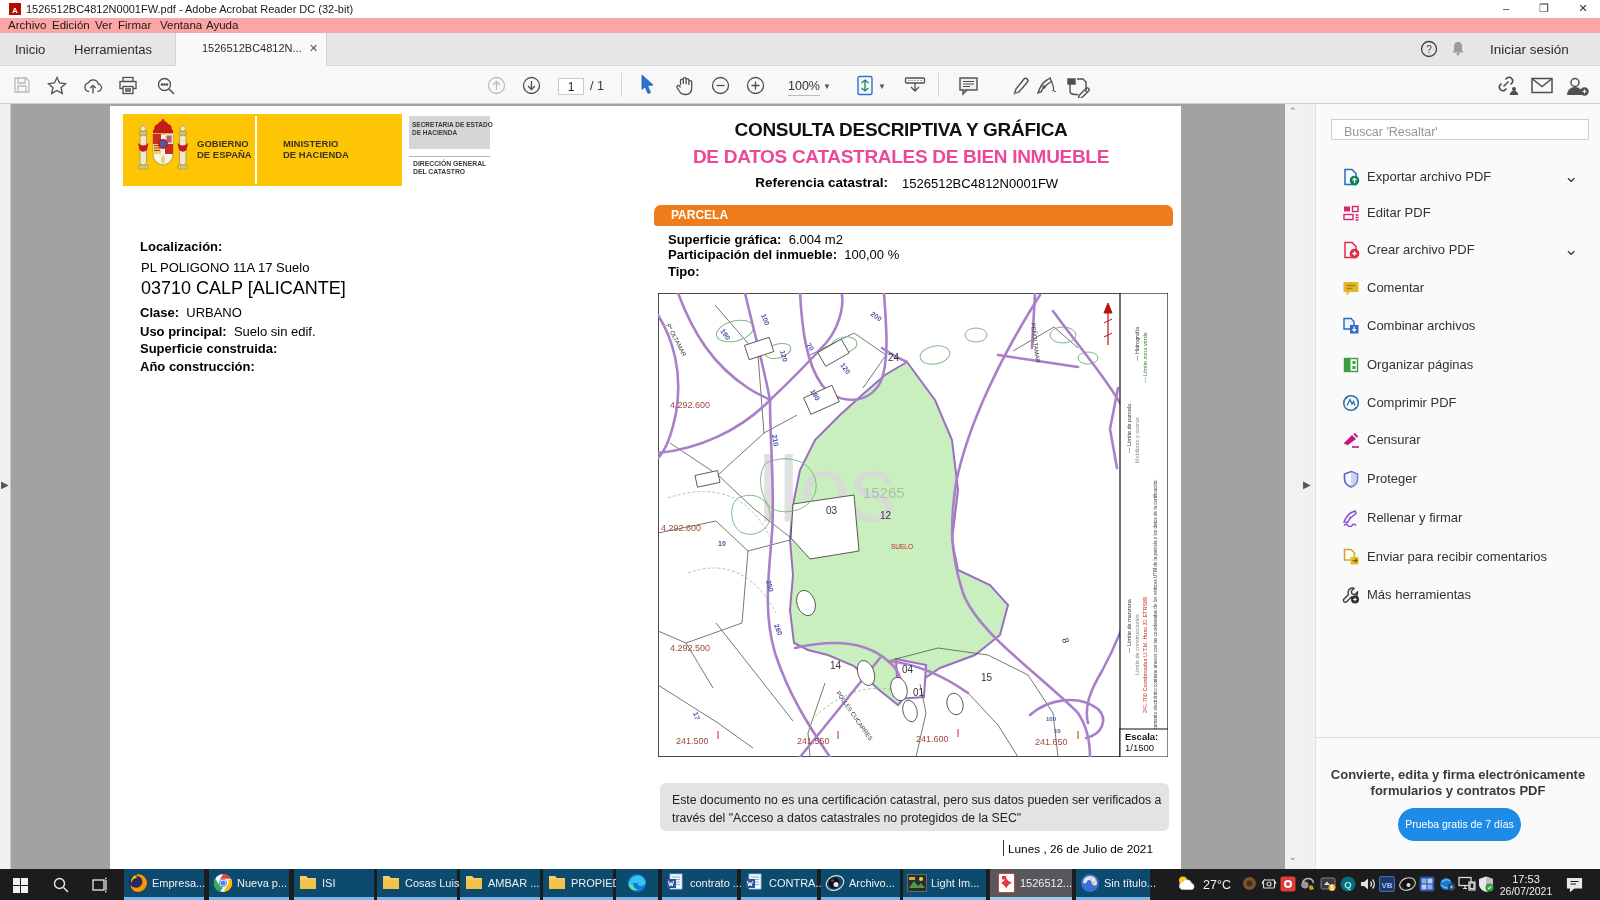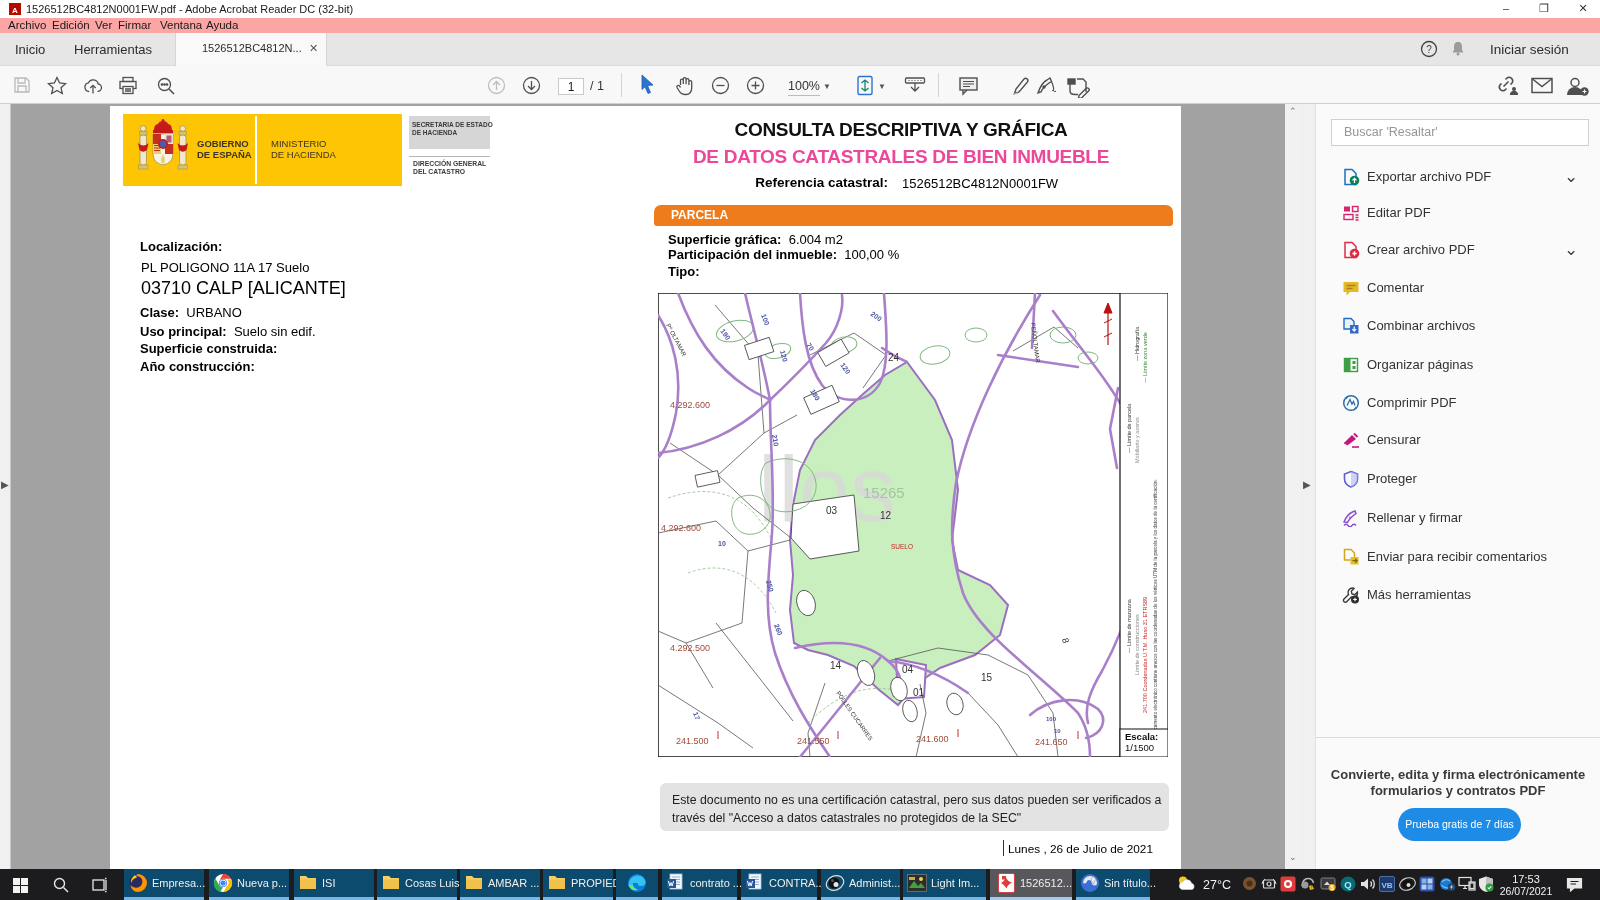--- a/index.html
+++ b/index.html
@@ -23,21 +23,21 @@
   .tico { position:absolute; top:10px; }
   .vsep { position:absolute; top:7px; width:1px; height:24px; background:#d4d4d4; }
   
   #leftstrip { left:0; top:104px; width:11px; height:765px; background:#f0f0f0; border-right:1px solid #c9c9c9; }
   #docarea { left:11px; top:104px; width:1274px; height:765px; background:#a2a2a2; }
   #page { position:absolute; left:99px; top:2px; width:1071px; height:763px; background:#ffffff; }
   #scrollv { left:1285px; top:104px; width:16px; height:765px; background:#f1f1f1; }
   #rightstrip { left:1301px; top:104px; width:14px; height:765px; background:#f0f0f0; }
   
   #sidebar { left:1315px; top:104px; width:285px; height:765px; background:#fafafa; border-left:1px solid #e2e2e2; }
-  #searchbox { position:absolute; left:15px; top:15px; width:258px; height:27px; background:#fff; border:1px solid #cfcfcf; font-size:12.5px; color:#969696; line-height:25px; padding-left:12px; }
+  #searchbox { position:absolute; left:15px; top:15px; width:258px; height:21px; background:#fff; border:1px solid #cfcfcf; font-size:12.5px; color:#969696; line-height:25px; padding-left:12px; }
   .tool { position:absolute; left:0; width:285px; height:38px; }
   .tool .lab { position:absolute; left:51px; top:11px; font-size:13px; color:#323232; }
   .tool svg { position:absolute; left:26px; top:10px; }
   .tool .chev { position:absolute; left:248px; top:8px; font-size:17px; color:#444; }
   #promo { position:absolute; left:0px; top:633px; width:284px; height:132px; border-top:1px solid #dcdcdc; background:#fafafa; }
   #promo .l1 { position:absolute; width:100%; text-align:center; top:29px; font-size:13px; font-weight:bold; color:#3a3a3a; }
   #promo .l2 { position:absolute; width:100%; text-align:center; top:45px; font-size:13px; font-weight:bold; color:#3a3a3a; }
   #promo .btn { position:absolute; left:82px; top:70px; width:123px; height:33px; background:#1e8ce6; border-radius:17px; color:#fff; font-size:10.5px; text-align:center; line-height:33px; }
   
   #taskbar { left:0; top:869px; width:1600px; height:31px; background:#1c1c1e; }
@@ -222,21 +222,21 @@
           </g>
           <g>
             <rect x="44.5" y="18" width="6.5" height="30" rx="2.5" fill="#f0e8ce" stroke="#a8924a" stroke-width="0.8"></rect>
             <rect x="43" y="48" width="9.5" height="4" fill="#d8c468" stroke="#a8924a" stroke-width="0.6"></rect>
             <rect x="44" y="14.5" width="7.5" height="3.5" fill="#d8c468" stroke="#a8924a" stroke-width="0.6"></rect>
             <circle cx="47.8" cy="11.5" r="2.8" fill="#f0e8ce" stroke="#a8924a" stroke-width="0.8"></circle>
             <path d="M53 26 q-5.5 5 -10.5 0 l1.5 7 q4 3.5 7.5 0 Z" fill="#c41a1a"></path>
           </g>
         </svg>
         <div class="abs" style="left:74px;top:25px;font-size:9.5px;font-weight:bold;color:#3c3427;line-height:10.5px">GOBIERNO<br>DE ESPAÑA</div>
-        <div class="abs" style="left:148px;top:25px;font-size:9.5px;font-weight:normal;color:#3c3427;line-height:10.5px">MINISTERIO<br>DE HACIENDA</div>
+        <div class="abs" style="left:160px;top:25px;font-size:9.5px;font-weight:bold;color:#3c3427;line-height:10.5px">MINISTERIO<br>DE HACIENDA</div>
       </div>
       <div class="abs" style="left:299px;top:10px;width:81px;height:33px;background:#d6d6d6;font-size:6.5px;font-weight:bold;color:#3a3a3a;padding:5px 0 0 3px;line-height:7.5px;white-space:nowrap">SECRETARIA DE ESTADO<br>DE HACIENDA</div>
       <div class="abs" style="left:299px;top:50px;width:81px;height:1px;background:#b5b5b5"></div>
       <div class="abs" style="left:303px;top:54px;font-size:6.8px;font-weight:bold;color:#3a3a3a;line-height:7.5px">DIRECCIÓN GENERAL<br>DEL CATASTRO</div>
 
       <div class="abs b" style="left:531px;top:13px;width:520px;text-align:center;font-size:19px;letter-spacing:-0.3px;color:#111">CONSULTA DESCRIPTIVA Y GRÁFICA</div>
       <div class="abs b" style="left:531px;top:40px;width:520px;text-align:center;font-size:19px;letter-spacing:-0.3px;color:#ec4899">DE DATOS CATASTRALES DE BIEN INMUEBLE</div>
       <div class="abs" style="left:540px;top:69px;width:238px;text-align:right;font-size:13.5px"><span class="b">Referencia catastral:</span></div>
       <div class="abs" style="left:792px;top:70px;font-size:13px">1526512BC4812N0001FW</div>
 
@@ -632,21 +632,21 @@
         <span class="lbl">CONTRA...</span>
         <div class="blue"></div>
       </div>
     <div class="tbtn" style="left:821px;width:79px">
         <svg class="abs" style="left:4px;top:4px" width="20" height="20" viewBox="0 0 20 20">
           <ellipse cx="10" cy="10" rx="9" ry="7" fill="none" stroke="#dcdcdc" stroke-width="1.2" transform="rotate(-25 10 10)"></ellipse>
           <circle cx="9" cy="10" r="5.5" fill="#111"></circle>
           <circle cx="11" cy="11.5" r="2.5" fill="#e8e8e8"></circle>
           <circle cx="7.5" cy="7.5" r="1.5" fill="#555"></circle>
         </svg>
-        <span class="lbl">Administ...</span>
+        <span class="lbl">Archivo...</span>
         <div class="blue"></div>
       </div>
     <div class="tbtn" style="left:903px;width:83px">
         <svg class="abs" style="left:4px;top:5px" width="20" height="18" viewBox="0 0 20 18">
           <rect x="0.5" y="0.5" width="19" height="17" fill="#2d2d2d" stroke="#777" stroke-width="0.8"></rect>
           <path d="M2 14 L7 7 L11 12 L14 9 L18 14 Z" fill="#4a9e3f"></path>
           <circle cx="14" cy="5" r="2" fill="#e8d44a"></circle>
           <path d="M2 3 h6 v3 h-6 z" fill="#c8b03a"></path>
         </svg>
         <span class="lbl">Light Im...</span>

